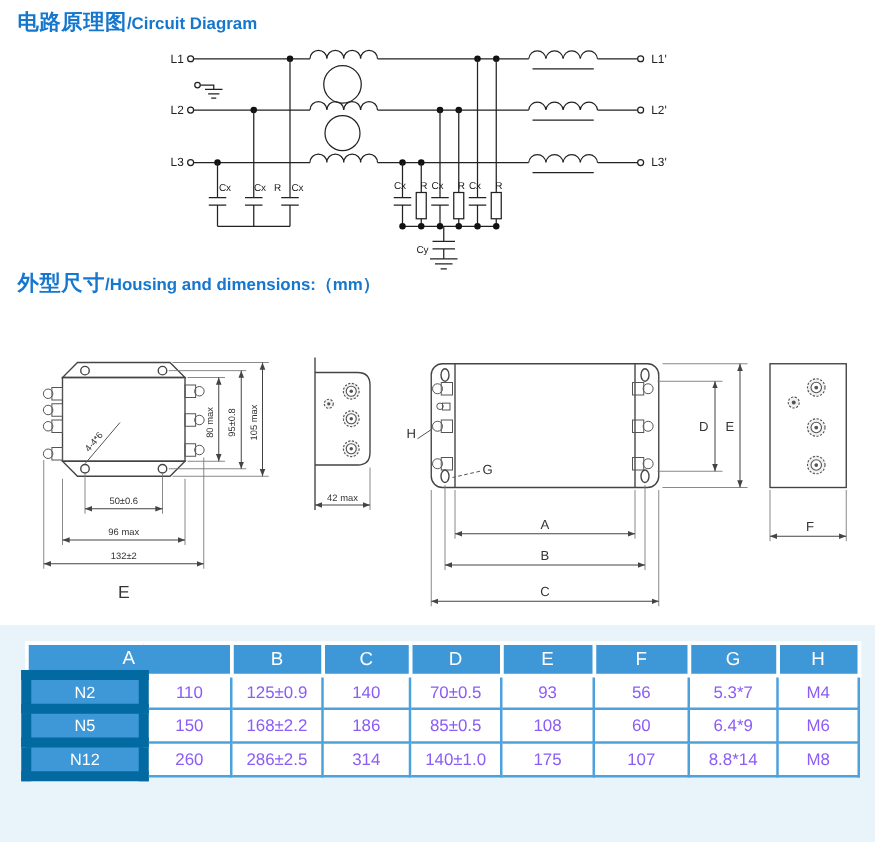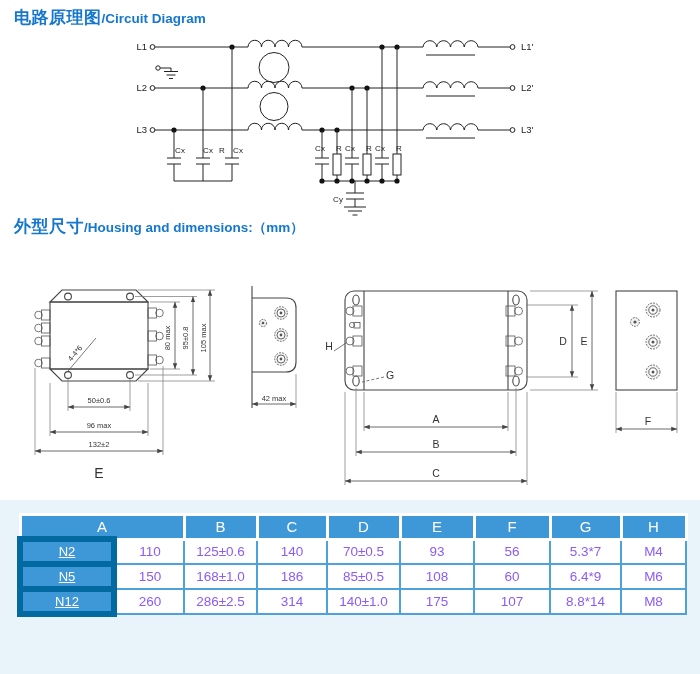--- a/index.html
+++ b/index.html
@@ -29,21 +29,21 @@
   .ring{fill:#fff;stroke:#555;stroke-width:0.9;}
   .cdot{fill:#555;stroke:none;}
   .dash{stroke:#555;stroke-width:0.8;stroke-dasharray:3 2;fill:none;}
   .band{position:absolute;left:0;top:500px;width:700px;height:174px;background:#E8F3FA;}
   .table-wrap{position:absolute;left:17px;top:513px;}
   table.spec{border-collapse:collapse;table-layout:fixed;width:666px;}
   table.spec th{background:#3E97D6;color:#fff;border:3px solid #ffffff;font-weight:normal;
       font-size:15px;height:20px;padding:0;text-align:center;}
   table.spec td{background:#fff;border:2px solid #4DA2DB;color:#8b5cf6;text-align:center;
       font-size:13.5px;height:19px;padding:0;}
-  table.spec td.model{background:#3E97D6;color:#fff;border:6px solid #0369a1;font-size:13px;text-decoration:underline;}
+  table.spec td.model{background:#3E97D6;color:#fff;border:8px solid #0369a1;font-size:13px;}
 </style>
 </head>
 <body>
 
 <div class="page">
 
   <div class="sec-title" id="title-circuit">
     <span class="zh">电路原理图</span><span class="en">/Circuit Diagram</span>
   </div>
 
@@ -319,32 +319,32 @@
             <th>E</th>
             <th>F</th>
             <th>G</th>
             <th>H</th>
           </tr>
         </thead>
       <tbody>
           <tr>
             <td class="model">N2</td>
             <td>110</td>
-            <td>125±0.6</td>
+            <td>125±0.9</td>
             <td>140</td>
             <td>70±0.5</td>
             <td>93</td>
             <td>56</td>
             <td>5.3*7</td>
             <td>M4</td>
           </tr>
           <tr>
             <td class="model">N5</td>
             <td>150</td>
-            <td>168±1.0</td>
+            <td>168±2.2</td>
             <td>186</td>
             <td>85±0.5</td>
             <td>108</td>
             <td>60</td>
             <td>6.4*9</td>
             <td>M6</td>
           </tr>
           <tr>
             <td class="model">N12</td>
             <td>260</td>

